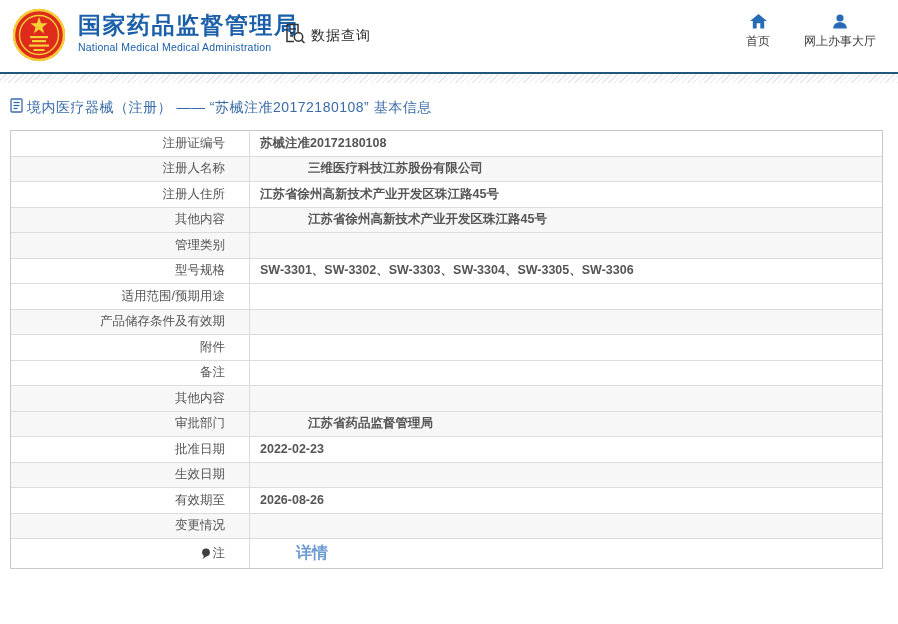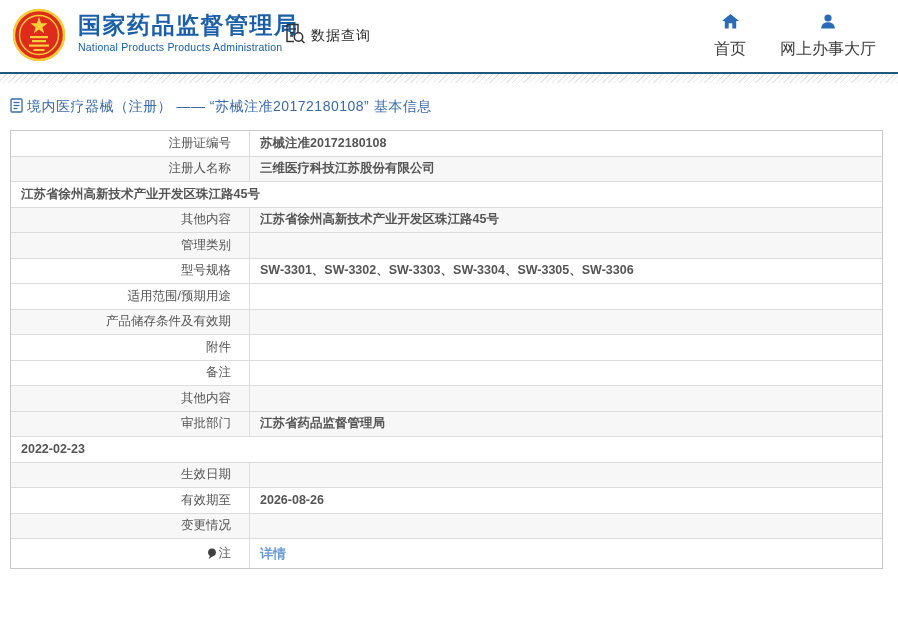--- a/index.html
+++ b/index.html
@@ -9,64 +9,64 @@
   
   .header { position: relative; width: 898px; height: 72px; background: #fff; }
   .logo { position: absolute; left: 12px; top: 8px; width: 54px; height: 54px; }
   .title-block { position: absolute; left: 78px; top: 12px; }
   .title-cn { font-size: 23px; font-weight: bold; color: #1b5fa9; letter-spacing: 1.5px; line-height: 1.15; }
   .title-en { font-size: 10.5px; color: #1b5fa9; margin-top: 3px; letter-spacing: 0.2px; }
   .dq { position: absolute; left: 283px; top: 22px; display: flex; align-items: center; gap: 5px; cursor: pointer; }
   .dq-text { font-size: 14px; color: #2b2b2b; letter-spacing: 1px; }
   .nav { position: absolute; right: 22px; top: 14px; display: flex; gap: 34px; }
   .nav-item { display: flex; flex-direction: column; align-items: center; cursor: pointer; }
-  .nav-item .nav-label { font-size: 16px; color: #3c3c3c; margin-top: 6px; white-space: nowrap; }
+  .nav-item .nav-label { font-size: 12px; color: #3c3c3c; white-space: nowrap; }
 
   
   .blue-line { width: 898px; height: 2px; background: #20587c; }
   .hatch { width: 898px; height: 9px;
     background: repeating-linear-gradient(135deg, rgba(120,120,120,0.18) 0 1px, transparent 1px 4px);
   }
 
   
-  .breadcrumb { margin: 15px 0 0 10px; display: flex; gap: 4px; }
+  .breadcrumb { margin: 15px 0 0 10px; display: flex; align-items: center; gap: 4px; }
   .breadcrumb-text { font-size: 14px; color: #3a6ba8; letter-spacing: 0.5px; }
 
   
   .info-table { margin: 13px 0 0 10px; width: 873px; border: 1px solid #c9c9c9; background: #fff; }
   .trow { display: flex; height: 25.5px; border-bottom: 1px solid #dcdcdc; background: #ffffff; }
   .trow:last-child { border-bottom: none; height: 29px; }
-  .trow.alt { background: #f7f7f7; }
+  .trow.alt { background: #f7f7f7; gap: 48px; }
   .tlabel { width: 239px; border-right: 1px solid #dcdcdc; display: flex; align-items: center;
-            justify-content: flex-end; padding-right: 18px; font-size: 12.5px; color: #555;
+            justify-content: flex-end; padding-right: 24px; font-size: 12.5px; color: #555;
             white-space: nowrap; }
   .tvalue { flex: 1; display: flex; align-items: center; padding-left: 10px; font-size: 12.5px;
             color: #555; white-space: nowrap; font-weight: bold; }
-  .detail-link { color: #6b9bd2; text-decoration: none; font-size: 13px; }
+  .detail-link { color: #6b9bd2; text-decoration: none; font-size: 16px; margin-left: 36px; }
   .pin-icon { display: inline-flex; margin-right: 2px; }
 </style>
 </head>
 <body>
 
 <div class="header">
   <span class="logo">
     <svg width="54" height="54" viewBox="0 0 54 54">
       <circle cx="27" cy="27" r="26" fill="#de2b1c"></circle>
       <circle cx="27" cy="27" r="25" fill="none" stroke="#f7d036" stroke-width="2.4"></circle>
       <circle cx="27" cy="27" r="19.5" fill="none" stroke="#f7d036" stroke-width="1.4"></circle>
       <path d="M27 9 L29.1 15.2 L35.6 15.3 L30.4 19.2 L32.3 25.4 L27 21.6 L21.7 25.4 L23.6 19.2 L18.4 15.3 L24.9 15.2 Z" fill="#f7d036"></path>
       <rect x="18" y="28" width="18" height="2.2" fill="#f7d036"></rect>
       <rect x="20" y="32" width="14" height="2.2" fill="#f7d036"></rect>
       <rect x="17" y="36.5" width="20" height="2.2" fill="#f7d036"></rect>
       <rect x="21.5" y="41" width="11" height="2" fill="#f7d036"></rect>
     </svg>
   </span>
   <div class="title-block">
     <div class="title-cn">国家药品监督管理局</div>
-    <div class="title-en">National Products Products Administration</div>
+    <div class="title-en">National Medical Medical Administration</div>
   </div>
 
   <div class="dq">
     <span>
       <svg width="23" height="23" viewBox="0 0 23 23" fill="none" stroke="#333" stroke-width="1.5">
         <path d="M4 2.5 h11 v8"></path>
         <path d="M4 2.5 v17 h7"></path>
         <line x1="7" y1="7" x2="13" y2="7"></line>
         <line x1="7" y1="10.5" x2="11" y2="10.5"></line>
         <line x1="7" y1="14" x2="10" y2="14"></line>
@@ -116,20 +116,21 @@
 <div class="info-table">
     <div class="trow">
       <div class="tlabel">注册证编号</div>
       <div class="tvalue">苏械注准20172180108</div>
     </div>
     <div class="trow alt">
       <div class="tlabel">注册人名称</div>
       <div class="tvalue">三维医疗科技江苏股份有限公司</div>
     </div>
     <div class="trow">
+      <div class="tlabel">注册人住所</div>
       <div class="tvalue">江苏省徐州高新技术产业开发区珠江路45号</div>
     </div>
     <div class="trow alt">
       <div class="tlabel">其他内容</div>
       <div class="tvalue">江苏省徐州高新技术产业开发区珠江路45号</div>
     </div>
     <div class="trow alt">
       <div class="tlabel">管理类别</div>
     </div>
     <div class="trow">
@@ -153,20 +154,21 @@
     </div>
     <div class="trow alt">
       <div class="tlabel">其他内容</div>
       <div class="tvalue"></div>
     </div>
     <div class="trow alt">
       <div class="tlabel">审批部门</div>
       <div class="tvalue">江苏省药品监督管理局</div>
     </div>
     <div class="trow">
+      <div class="tlabel">批准日期</div>
       <div class="tvalue">2022-02-23</div>
     </div>
     <div class="trow alt">
       <div class="tlabel">生效日期</div>
       <div class="tvalue"></div>
     </div>
     <div class="trow">
       <div class="tlabel">有效期至</div>
       <div class="tvalue">2026-08-26</div>
     </div>

